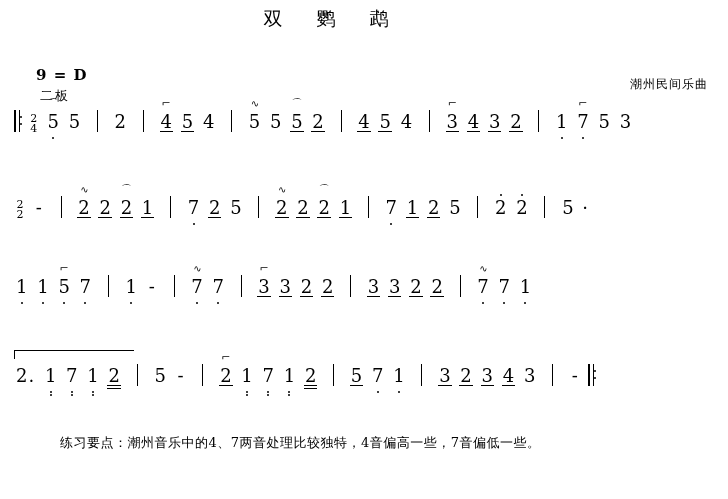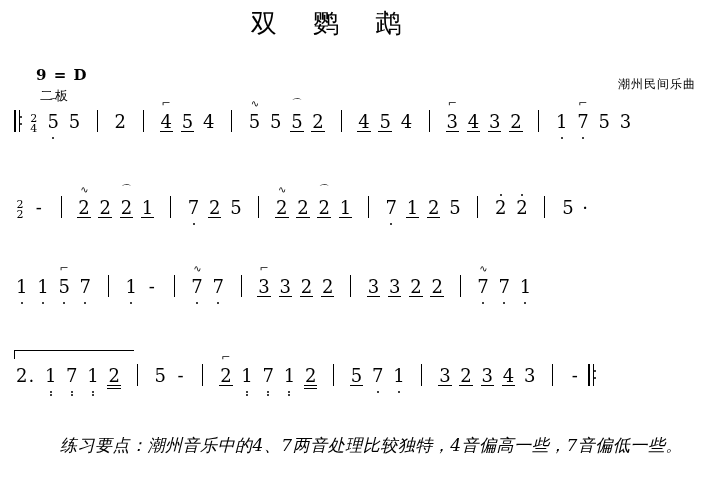--- a/index.html
+++ b/index.html
@@ -21,21 +21,21 @@
     height: 499px;
   }
   
   .title {
     position: absolute;
     top: 6px;
     left: 0;
     width: 652px;
     text-align: center;
     font-family: "DejaVu Serif", serif;
-    font-size: 26px;
+    font-size: 19px;
     letter-spacing: 14px;
     text-indent: 14px;
     color: #000;
   }
   
   .key-block {
     position: absolute;
     left: 36px;
     top: 66px;
     font-family: "DejaVu Serif", serif;
@@ -47,21 +47,21 @@
   }
   .meter-line {
     font-size: 13px;
     margin-top: 3px;
     margin-left: 4px;
     letter-spacing: 2px;
   }
   
   .credit {
     position: absolute;
-    right: 32px;
+    right: 20px;
     top: 76px;
     font-size: 12px;
     font-family: "DejaVu Serif", serif;
     letter-spacing: 1px;
   }
   
   .row {
     position: absolute;
     left: 14px;
     width: 700px;
@@ -201,24 +201,23 @@
     border-top: 1px solid #000;
     height: 9px;
     padding-left: 2px;
     box-sizing: border-box;
   }
   
   .footer {
     position: absolute;
     left: 60px;
     top: 434px;
-    font-size: 17px;
+    font-size: 13px;
     font-family: "DejaVu Serif", serif;
     letter-spacing: 0.5px;
-    font-style: italic;
   }
   
   .watermark {
     position: absolute;
     left: 210px;
     top: 300px;
     font-size: 46px;
     color: #f2f2ee;
     font-family: "DejaVu Serif", serif;
     letter-spacing: 8px;

